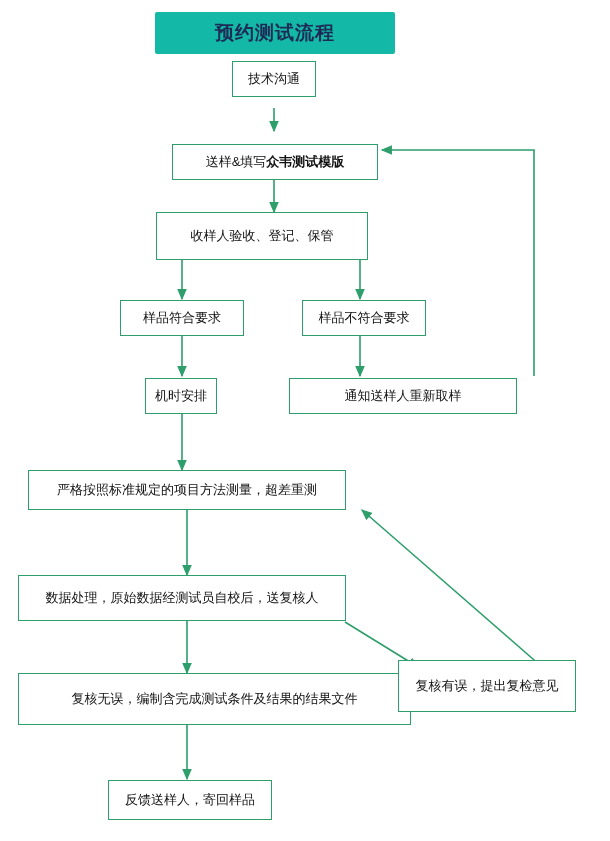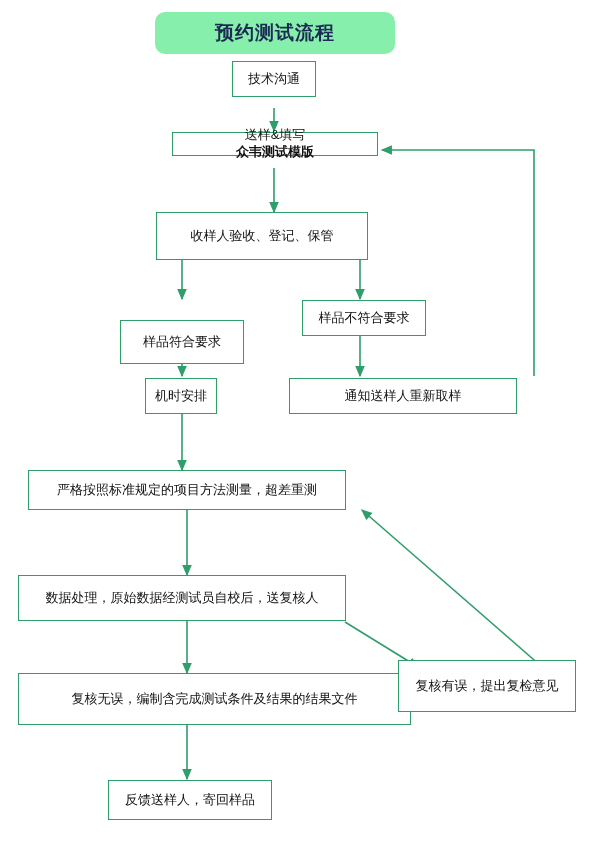--- a/index.html
+++ b/index.html
@@ -15,26 +15,26 @@
     width: 610px;
     height: 841px;
     background: #ffffff;
     overflow: hidden;
   }
   .title-banner {
     position: absolute;
     display: flex;
     align-items: center;
     justify-content: center;
-    background: #86efac;
+    background: #14b8a6;
     color: #1d2a55;
     font-size: 19px;
     font-weight: bold;
     letter-spacing: 1px;
-    border-radius: 10px;
+    border-radius: 2px;
   }
   .node {
     position: absolute;
     box-sizing: border-box;
     display: flex;
     align-items: center;
     justify-content: center;
     background: #ffffff;
     border: 1px solid #2e9e6b;
     color: #111111;
@@ -93,28 +93,28 @@
       <path d="M549,673 L362,510"></path>
 
       <path d="M534,376 L534,150 L382,150"></path>
     </g>
   </svg>
 
   <div class="title-banner" style="left:155px; top:12px; width:240px; height:42px;">预约测试流程</div>
 
   <div class="node" style="left:232px; top:61px; width:84px; height:36px;">技术沟通</div>
 
-  <div class="node" style="left:172px; top:132px; width:206px; height:24px;flex-direction:column;">
+  <div class="node" style="left:172px; top:144px; width:206px; height:36px;">
     <span>送样&amp;填写</span>
       <span class="bold">众韦测试模版</span>
   </div>
 
   <div class="node" style="left:156px; top:212px; width:212px; height:48px;">收样人验收、登记、保管</div>
 
-  <div class="node" style="left:120px; top:300px; width:124px; height:44px;margin-top:20px;">样品符合要求</div>
+  <div class="node" style="left:120px; top:300px; width:124px; height:36px;">样品符合要求</div>
 
   <div class="node" style="left:302px; top:300px; width:124px; height:36px;">样品不符合要求</div>
 
   <div class="node" style="left:145px; top:378px; width:72px; height:36px;">机时安排</div>
 
   <div class="node" style="left:289px; top:378px; width:228px; height:36px;">通知送样人重新取样</div>
 
   <div class="node" style="left:28px; top:470px; width:318px; height:40px;">严格按照标准规定的项目方法测量，超差重测</div>
 
   <div class="node" style="left:18px; top:575px; width:328px; height:46px;">数据处理，原始数据经测试员自校后，送复核人</div>

